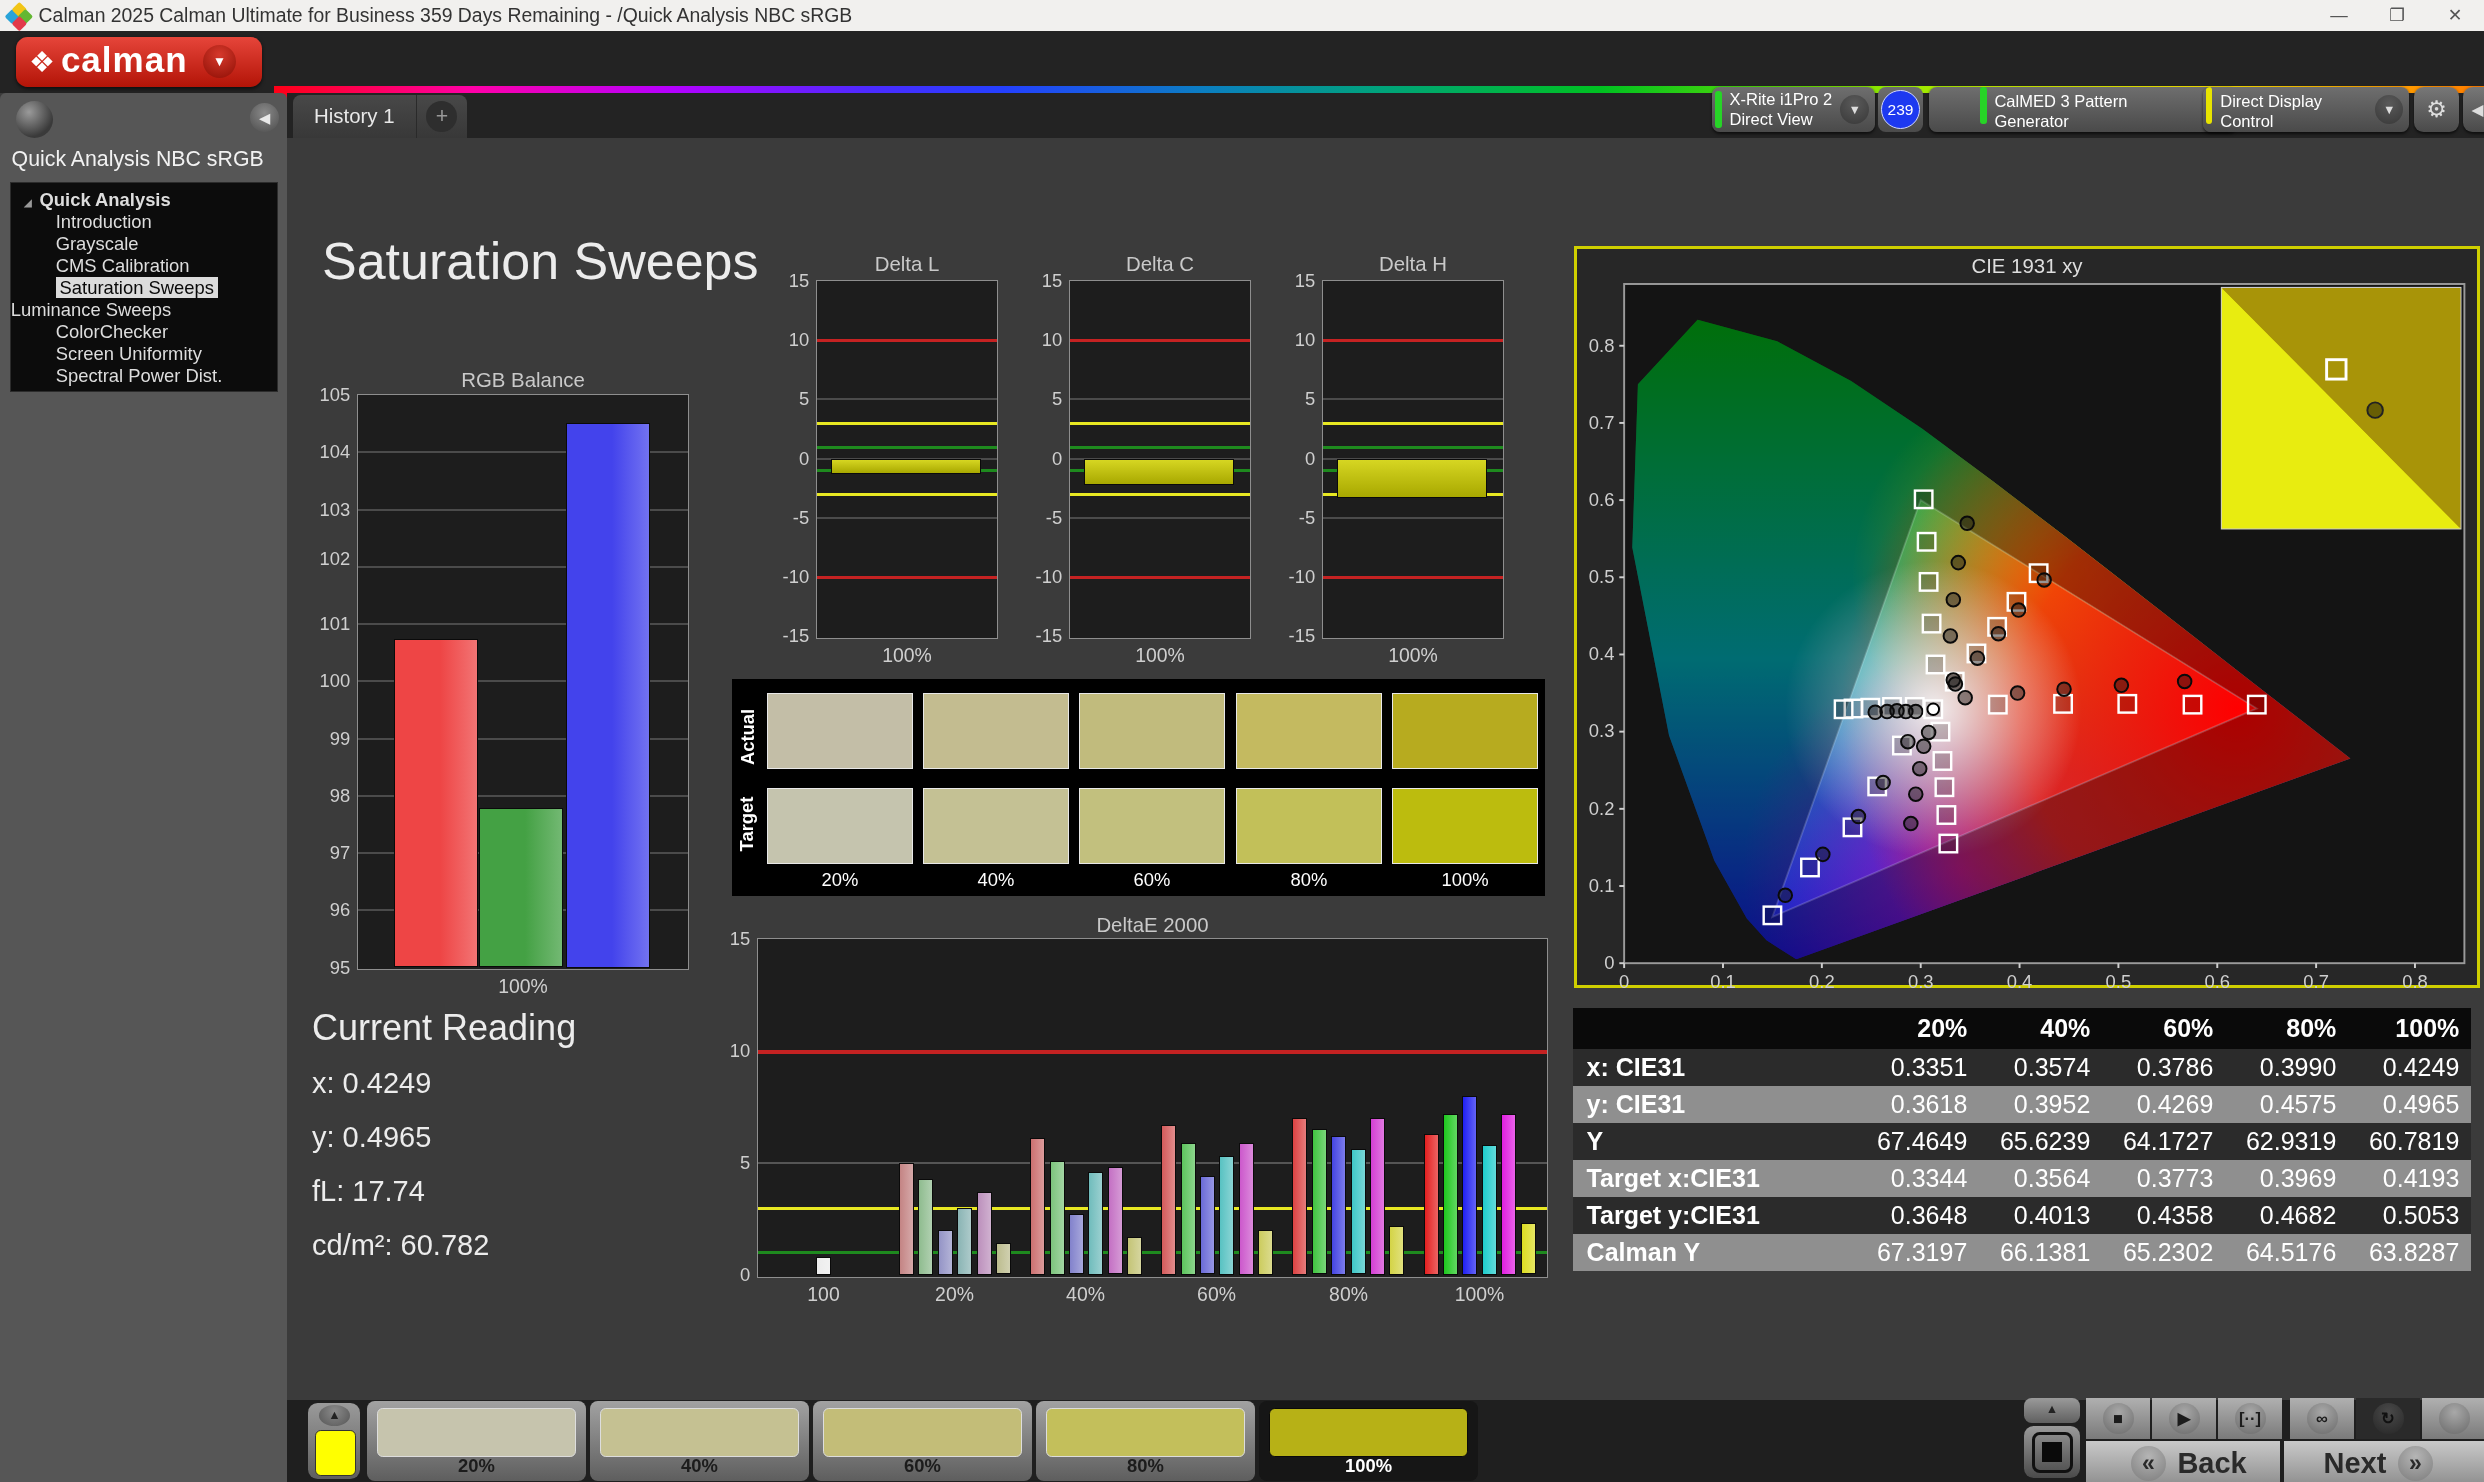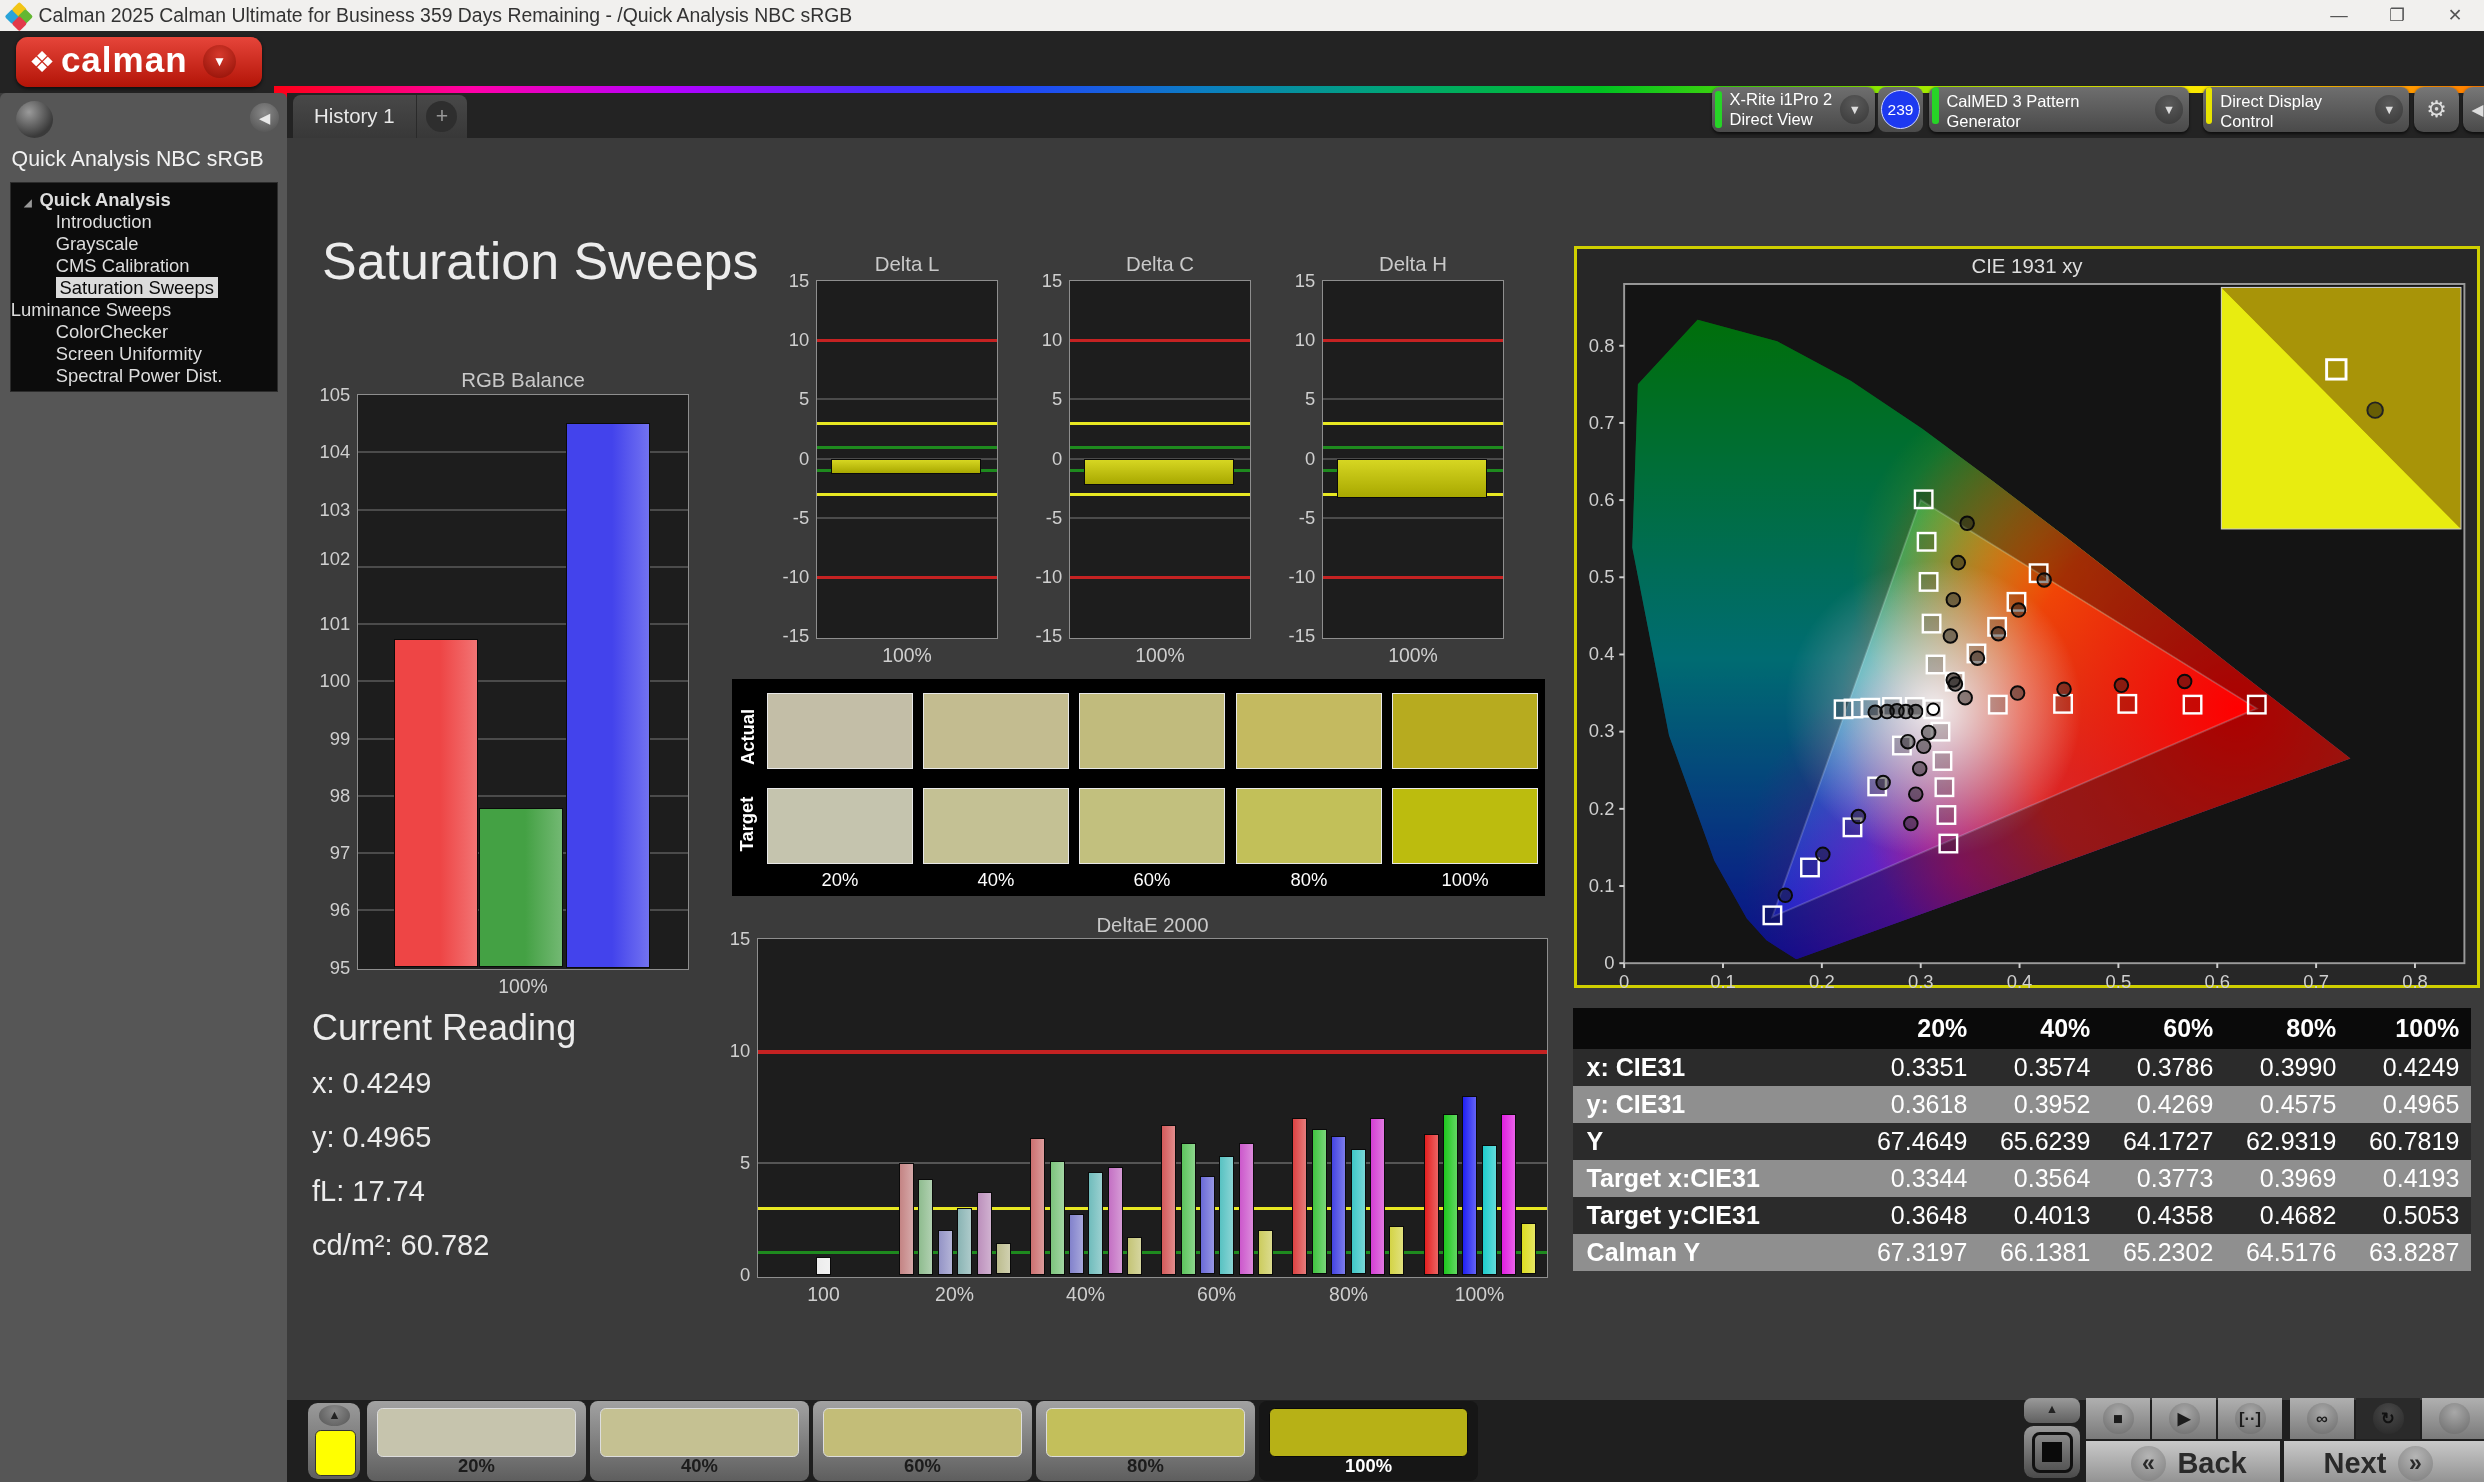--- a/index.html
+++ b/index.html
@@ -173,21 +173,21 @@
       <span class="devbar" style="background: rgb(39, 212, 39);"></span>
       <span class="devtxt">
         <span>X-Rite i1Pro 2</span><br>
         <span>Direct View</span>
       </span>
       <span class="devarrow">▼</span>
     </div>
     <div id="badge-wrap" class="abs" style="left:1591px;top:-5.8px;">
       <span id="badge">239</span>
     </div>
-    <div class="devbtn abs" style="left:1642px;width:260px;align-items:flex-start;">
+    <div class="devbtn abs" style="left:1642px;width:260px;align-items:flex-start;padding-left:48px;">
       <span class="devbar" style="background: rgb(39, 212, 39);"></span>
       <span class="devtxt" style="margin-top:4.9px;">CalMED 3 Pattern Generator</span>
       <span class="devarrow" style="margin-top:7.8px;">▼</span>
     </div>
     <div class="devbtn abs" style="left:1916px;width:206px;align-items:flex-start;">
       <span class="devbar" style="background: rgb(232, 228, 0);"></span>
       <span class="devtxt" style="margin-top:4.9px;">Direct Display Control</span>
       <span class="devarrow" style="margin-top:7.8px;">▼</span>
     </div>
     <div class="sqbtn abs" style="left:2127px;">

